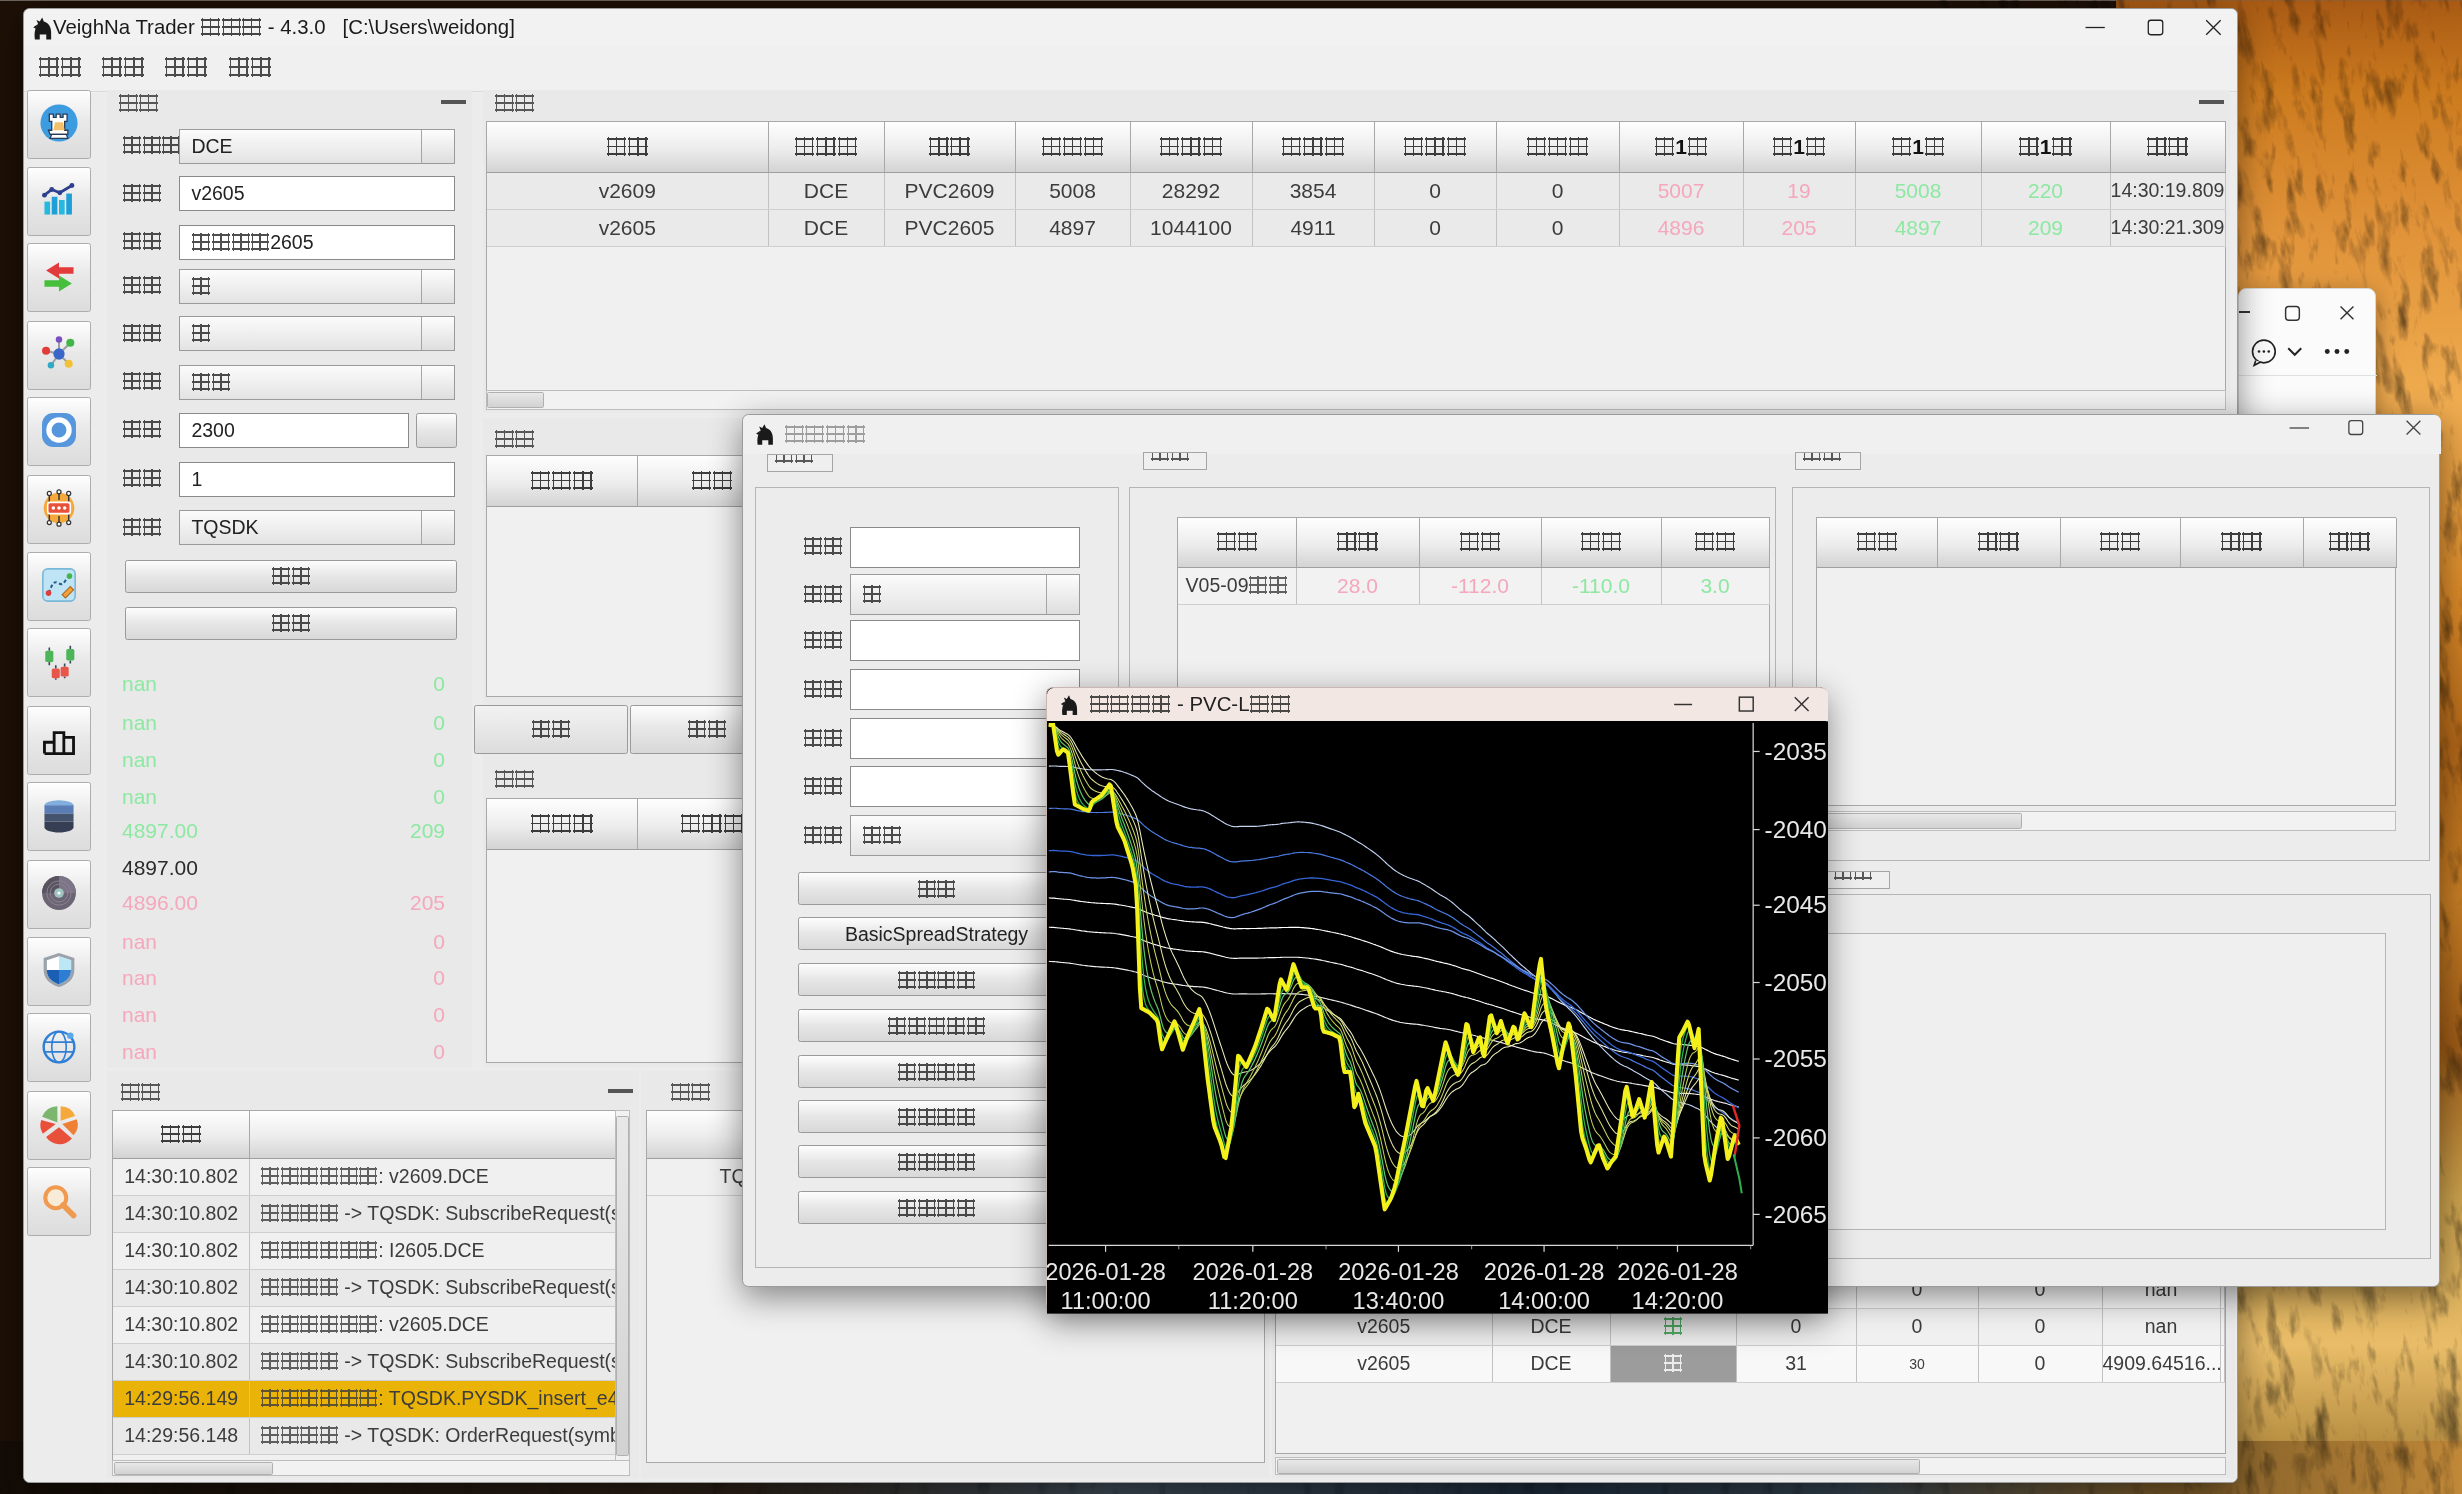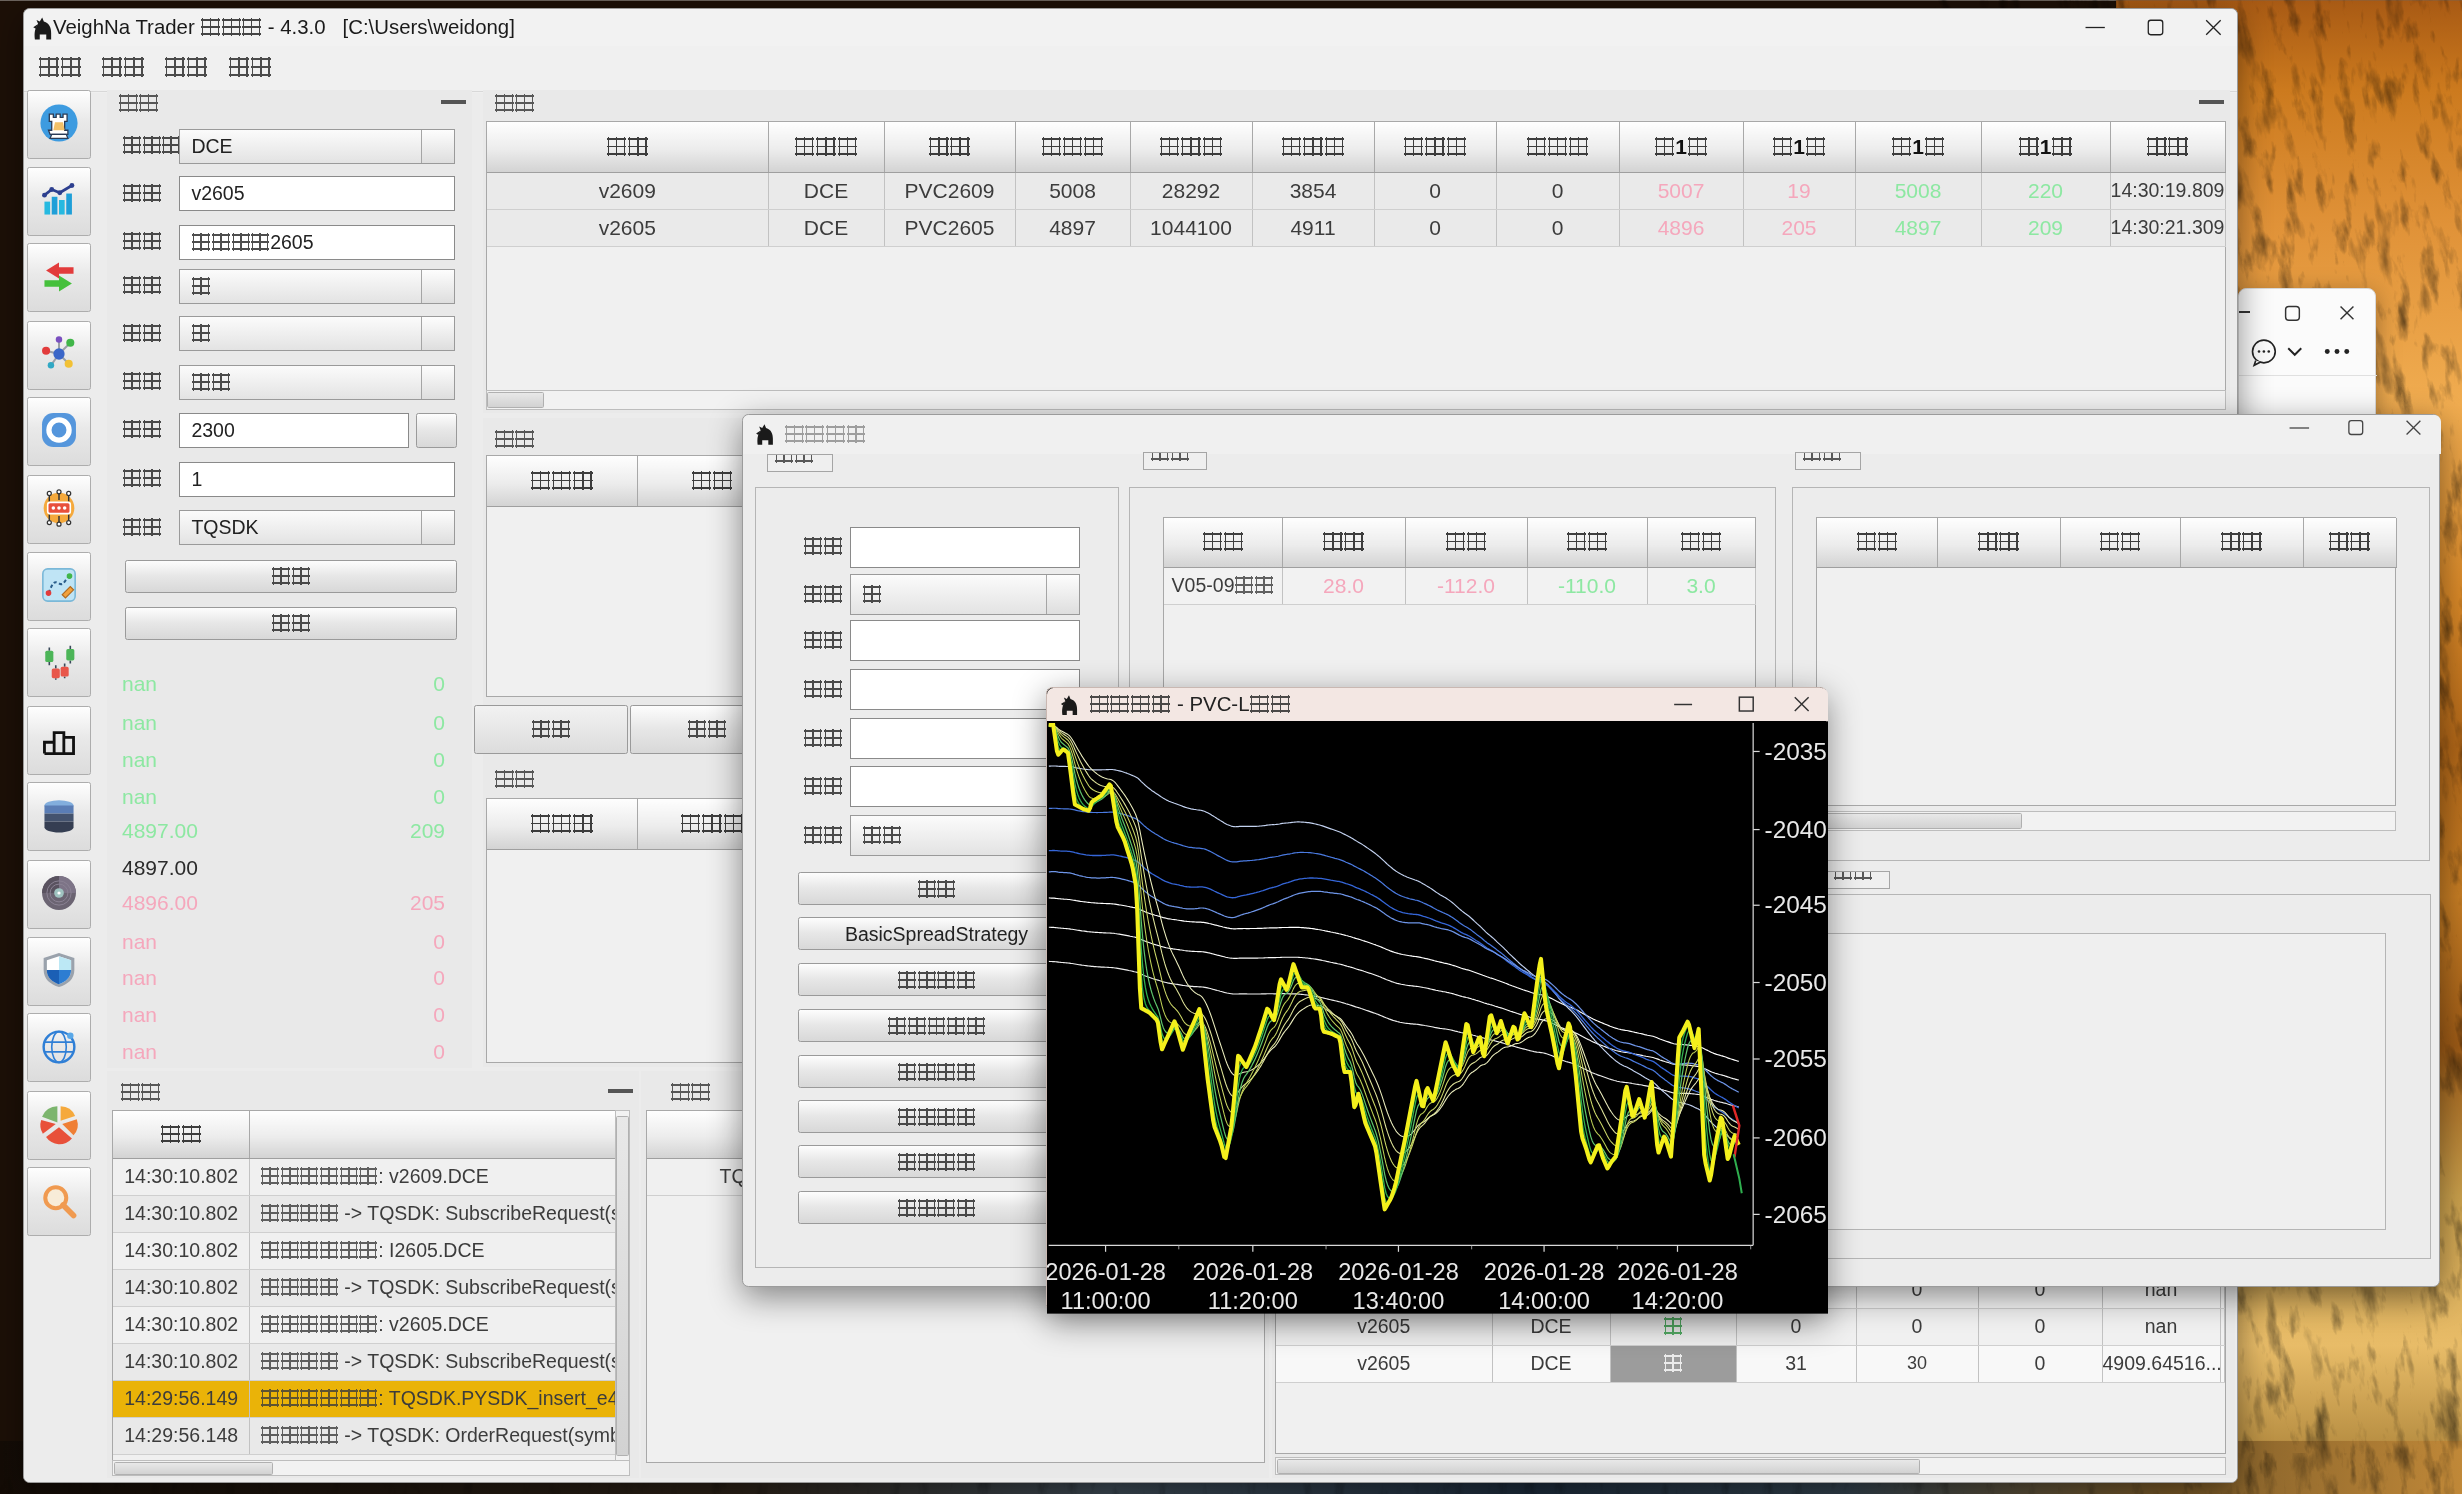--- a/index.html
+++ b/index.html
@@ -519,21 +519,21 @@
             <td style="font-size:19.5px;">0</td>
             <td style="font-size:19.5px;">0</td>
             <td style="font-size:19.5px;">nan</td>
             <td style="font-size:19.5px;"></td>
           </tr>
           <tr style="height:37px;background:#f8f8f8">
             <td style="font-size:19.5px;">v2605</td>
             <td style="font-size:19.5px;">DCE</td>
             <td style="font-size:19.5px;background:#9c9c9c;color:#fff"><i class="h"></i></td>
             <td style="font-size:19.5px;">31</td>
-            <td style="font-size:18px;margin-top:8px;">30</td>
+            <td style="font-size:14px;margin-top:8px;">30</td>
             <td style="font-size:19.5px;">0</td>
             <td style="font-size:19.5px;">4909.64516...</td>
             <td style="font-size:19.5px;"></td>
           </tr>
         </tbody>
       </table>
     </div>
     <div class="sb" style="left:1251px;top:1448px;width:951px;height:18px"></div>
     <div class="sbt" style="left:1253px;top:1450px;width:643px;height:14.7px"></div>
   </div>
@@ -580,21 +580,21 @@
     <div class="ab" style="left:60px;top:409px;font-size:19.5px;color:#222"><i class="h"></i><i class="h"></i></div>
     <div class="cmb" style="left:107px;top:400px;width:230px;height:41px;font-size:19.5px;line-height:39px;padding-left:11.4px"><i class="h"></i><i class="h"></i><b></b></div>
     <div class="btn" style="left:55px;top:457px;width:277px;height:33px;font-size:19.5px;line-height:32px"><i class="h"></i><i class="h"></i></div>
     <div class="btn" style="left:55px;top:502px;width:277px;height:33px;font-size:19.5px;line-height:32px">BasicSpreadStrategy</div>
     <div class="btn" style="left:55px;top:548px;width:277px;height:33px;font-size:19.5px;line-height:32px"><i class="h"></i><i class="h"></i><i class="h"></i><i class="h"></i></div>
     <div class="btn" style="left:55px;top:594px;width:277px;height:33px;font-size:19.5px;line-height:32px"><i class="h"></i><i class="h"></i><i class="h"></i><i class="h"></i><i class="h"></i></div>
     <div class="btn" style="left:55px;top:640px;width:277px;height:33px;font-size:19.5px;line-height:32px"><i class="h"></i><i class="h"></i><i class="h"></i><i class="h"></i></div>
     <div class="btn" style="left:55px;top:685px;width:277px;height:33px;font-size:19.5px;line-height:32px"><i class="h"></i><i class="h"></i><i class="h"></i><i class="h"></i></div>
     <div class="btn" style="left:55px;top:730px;width:277px;height:33px;font-size:19.5px;line-height:32px"><i class="h"></i><i class="h"></i><i class="h"></i><i class="h"></i></div>
     <div class="btn" style="left:55px;top:776px;width:277px;height:33px;font-size:19.5px;line-height:32px"><i class="h"></i><i class="h"></i><i class="h"></i><i class="h"></i></div>
-    <div class="qtable" style="left:420px;top:102px;width:593px;height:277px">
+    <div class="qtable" style="left:434px;top:102px;width:593px;height:277px">
       <table class="t">
         <colgroup>
           <col style="width:118px">
           <col style="width:123px">
           <col style="width:122px">
           <col style="width:120px">
           <col style="width:108px">
         </colgroup>
         <tbody>
           <tr style="height:49px">

